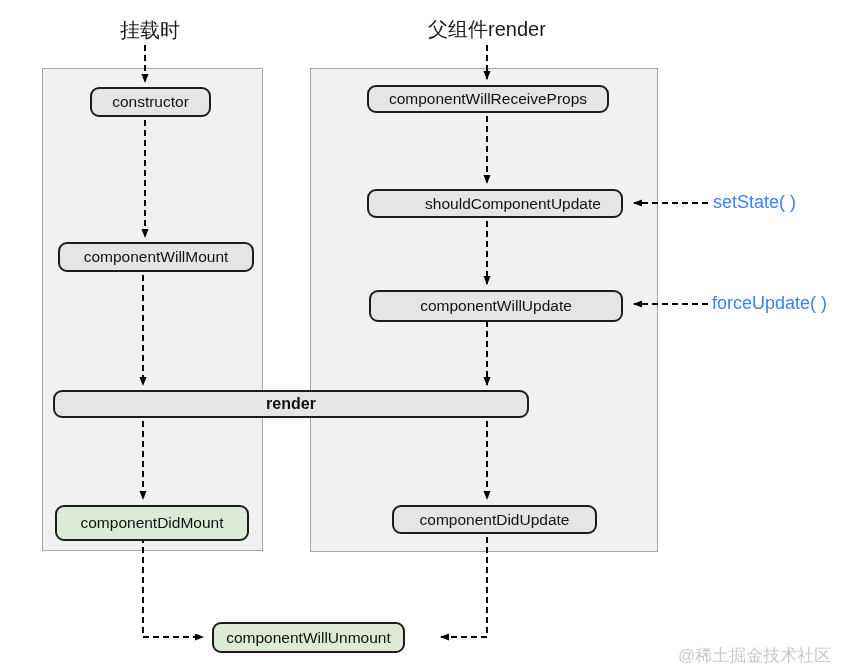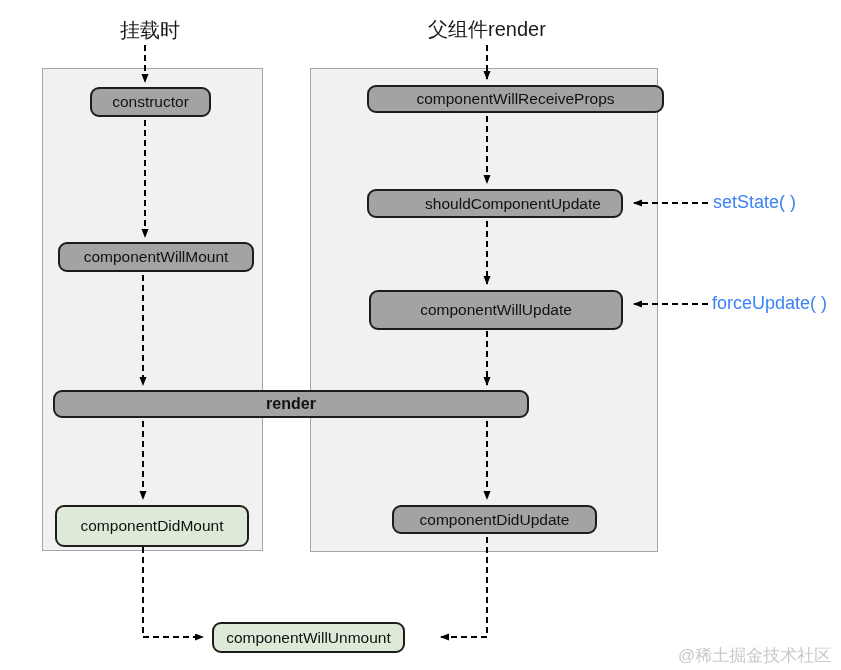--- a/index.html
+++ b/index.html
@@ -27,35 +27,35 @@
     white-space:nowrap;
     z-index:3;
   }
   .title-mount{left:120px;top:17px;}
   .title-parent{left:428px;top:16px;}
   .node{
     position:absolute;
     box-sizing:border-box;
     border:2px solid #1c1c1c;
     border-radius:9px;
-    background:#a3a3a3;
+    background:#e5e5e5;
     color:#111111;
     font-size:15.5px;
     display:flex;align-items:center;justify-content:center;
     white-space:nowrap;
     z-index:3;
   }
   .node-green{background:#dcead7;}
   .n-constructor{left:90px;top:87px;width:121px;height:30px;}
   .n-willmount{left:58px;top:242px;width:196px;height:30px;}
-  .n-willreceive{left:367px;top:85px;width:297px;height:28px;}
+  .n-willreceive{left:367px;top:85px;width:242px;height:28px;}
   .n-shouldupdate{left:367px;top:189px;width:256px;height:29px;padding-left:36px;}
-  .n-willupdate{left:369px;top:290px;width:254px;height:40px;}
+  .n-willupdate{left:369px;top:290px;width:254px;height:32px;}
   .n-render{left:53px;top:390px;width:476px;height:28px;font-weight:bold;font-size:16px;text-align:right;}
-  .n-didmount{left:55px;top:505px;width:194px;height:42px;}
+  .n-didmount{left:55px;top:505px;width:194px;height:36px;}
   .n-didupdate{left:392px;top:505px;width:205px;height:29px;text-align:right;}
   .n-willunmount{left:212px;top:622px;width:193px;height:31px;}
   .side-label{
     position:absolute;
     font-size:18px;
     color:#3b82f6;
     white-space:nowrap;
     z-index:3;
   }
   .lbl-setstate{left:713px;top:192px;}

